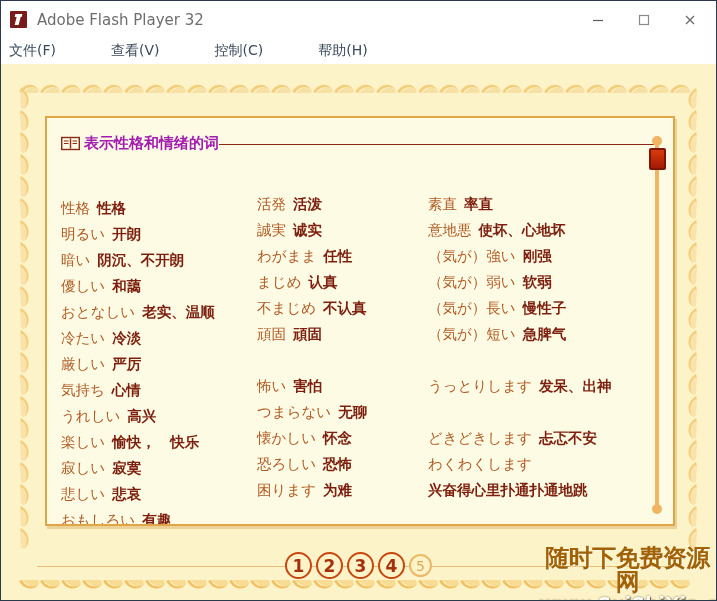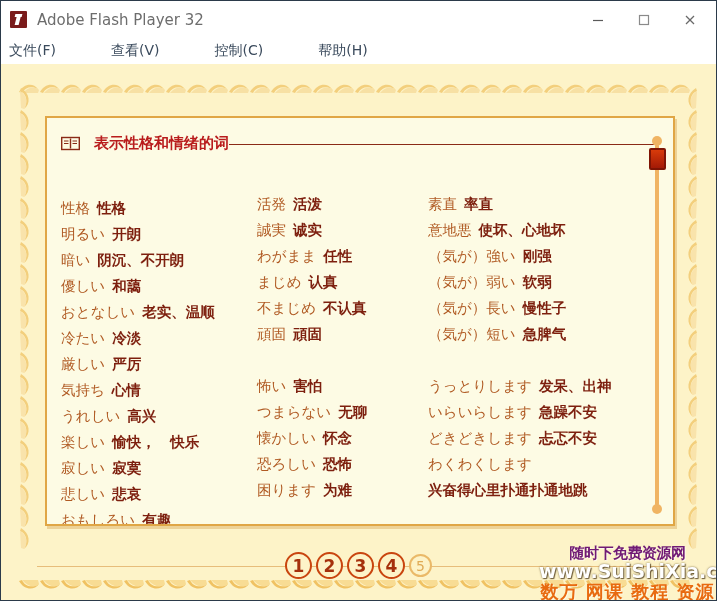--- a/index.html
+++ b/index.html
@@ -152,24 +152,24 @@
   .card-header {
     position: absolute;
     left: 14px; top: 14px;
     right: 16px;
     height: 22px;
     display: flex;
     align-items: center;
   }
   .book-icon { flex: 0 0 auto; }
   .card-title {
-    margin-left: 14px;
+    margin-left: 4px;
     font-size: 15px;
     font-weight: bold;
-    color: #b91c1c;
+    color: #a21caf;
     white-space: nowrap;
     font-family: "DejaVu Sans", "Liberation Sans", sans-serif;
   }
   .title-rule {
     flex: 1 1 auto;
     height: 1px;
     background: #8a2a16;
     margin-left: 0px;
     margin-top: 2px;
   }
@@ -291,23 +291,23 @@
     position: absolute;
     right: 0;
     bottom: 0;
     width: 177px;
     height: 56px;
     text-align: center;
     line-height: 1;
     pointer-events: none;
   }
   .wm1 {
-    font-size: 15px;
+    font-size: 24px;
     font-weight: bold;
-    color: #701a75;
+    color: #a16207;
     letter-spacing: -0.5px;
     padding-top: 2px;
     font-family: "DejaVu Sans", "Liberation Sans", sans-serif;
     text-shadow: 1px 1px 0 rgba(255,255,255,0.6);
   }
   .wm2 {
     font-size: 19px;
     font-weight: bold;
     color: #ffffff;
     margin-top: 1px;
@@ -564,21 +564,20 @@
             <div class="cell col-a"><span class="jp">気持ち</span><span class="gap"></span><span class="cn">心情</span></div>
           </div>
           <div class="wrow">
             <div class="cell col-a"><span class="jp">うれしい</span><span class="gap"></span><span class="cn">高兴</span></div>
             <div class="cell col-b"><span class="jp">怖い</span><span class="gap"></span><span class="cn">害怕</span></div>
             <div class="cell col-c"><span class="jp">うっとりします</span><span class="gap"></span><span class="cn">发呆、出神</span></div>
           </div>
           <div class="wrow">
             <div class="cell col-a"><span class="jp">楽しい</span><span class="gap"></span><span class="cn">愉快，　快乐</span></div>
             <div class="cell col-b"><span class="jp">つまらない</span><span class="gap"></span><span class="cn">无聊</span></div>
-            <div class="cell col-c"><span class="jp">いらいらします</span><span class="gap"></span><span class="cn">急躁不安</span></div>
           </div>
           <div class="wrow">
             <div class="cell col-a"><span class="jp">寂しい</span><span class="gap"></span><span class="cn">寂寞</span></div>
             <div class="cell col-b"><span class="jp">懐かしい</span><span class="gap"></span><span class="cn">怀念</span></div>
             <div class="cell col-c"><span class="jp">どきどきします</span><span class="gap"></span><span class="cn">忐忑不安</span></div>
           </div>
           <div class="wrow">
             <div class="cell col-a"><span class="jp">悲しい</span><span class="gap"></span><span class="cn">悲哀</span></div>
             <div class="cell col-b"><span class="jp">恐ろしい</span><span class="gap"></span><span class="cn">恐怖</span></div>
             <div class="cell col-c"><span class="jp">わくわくします</span></div>

